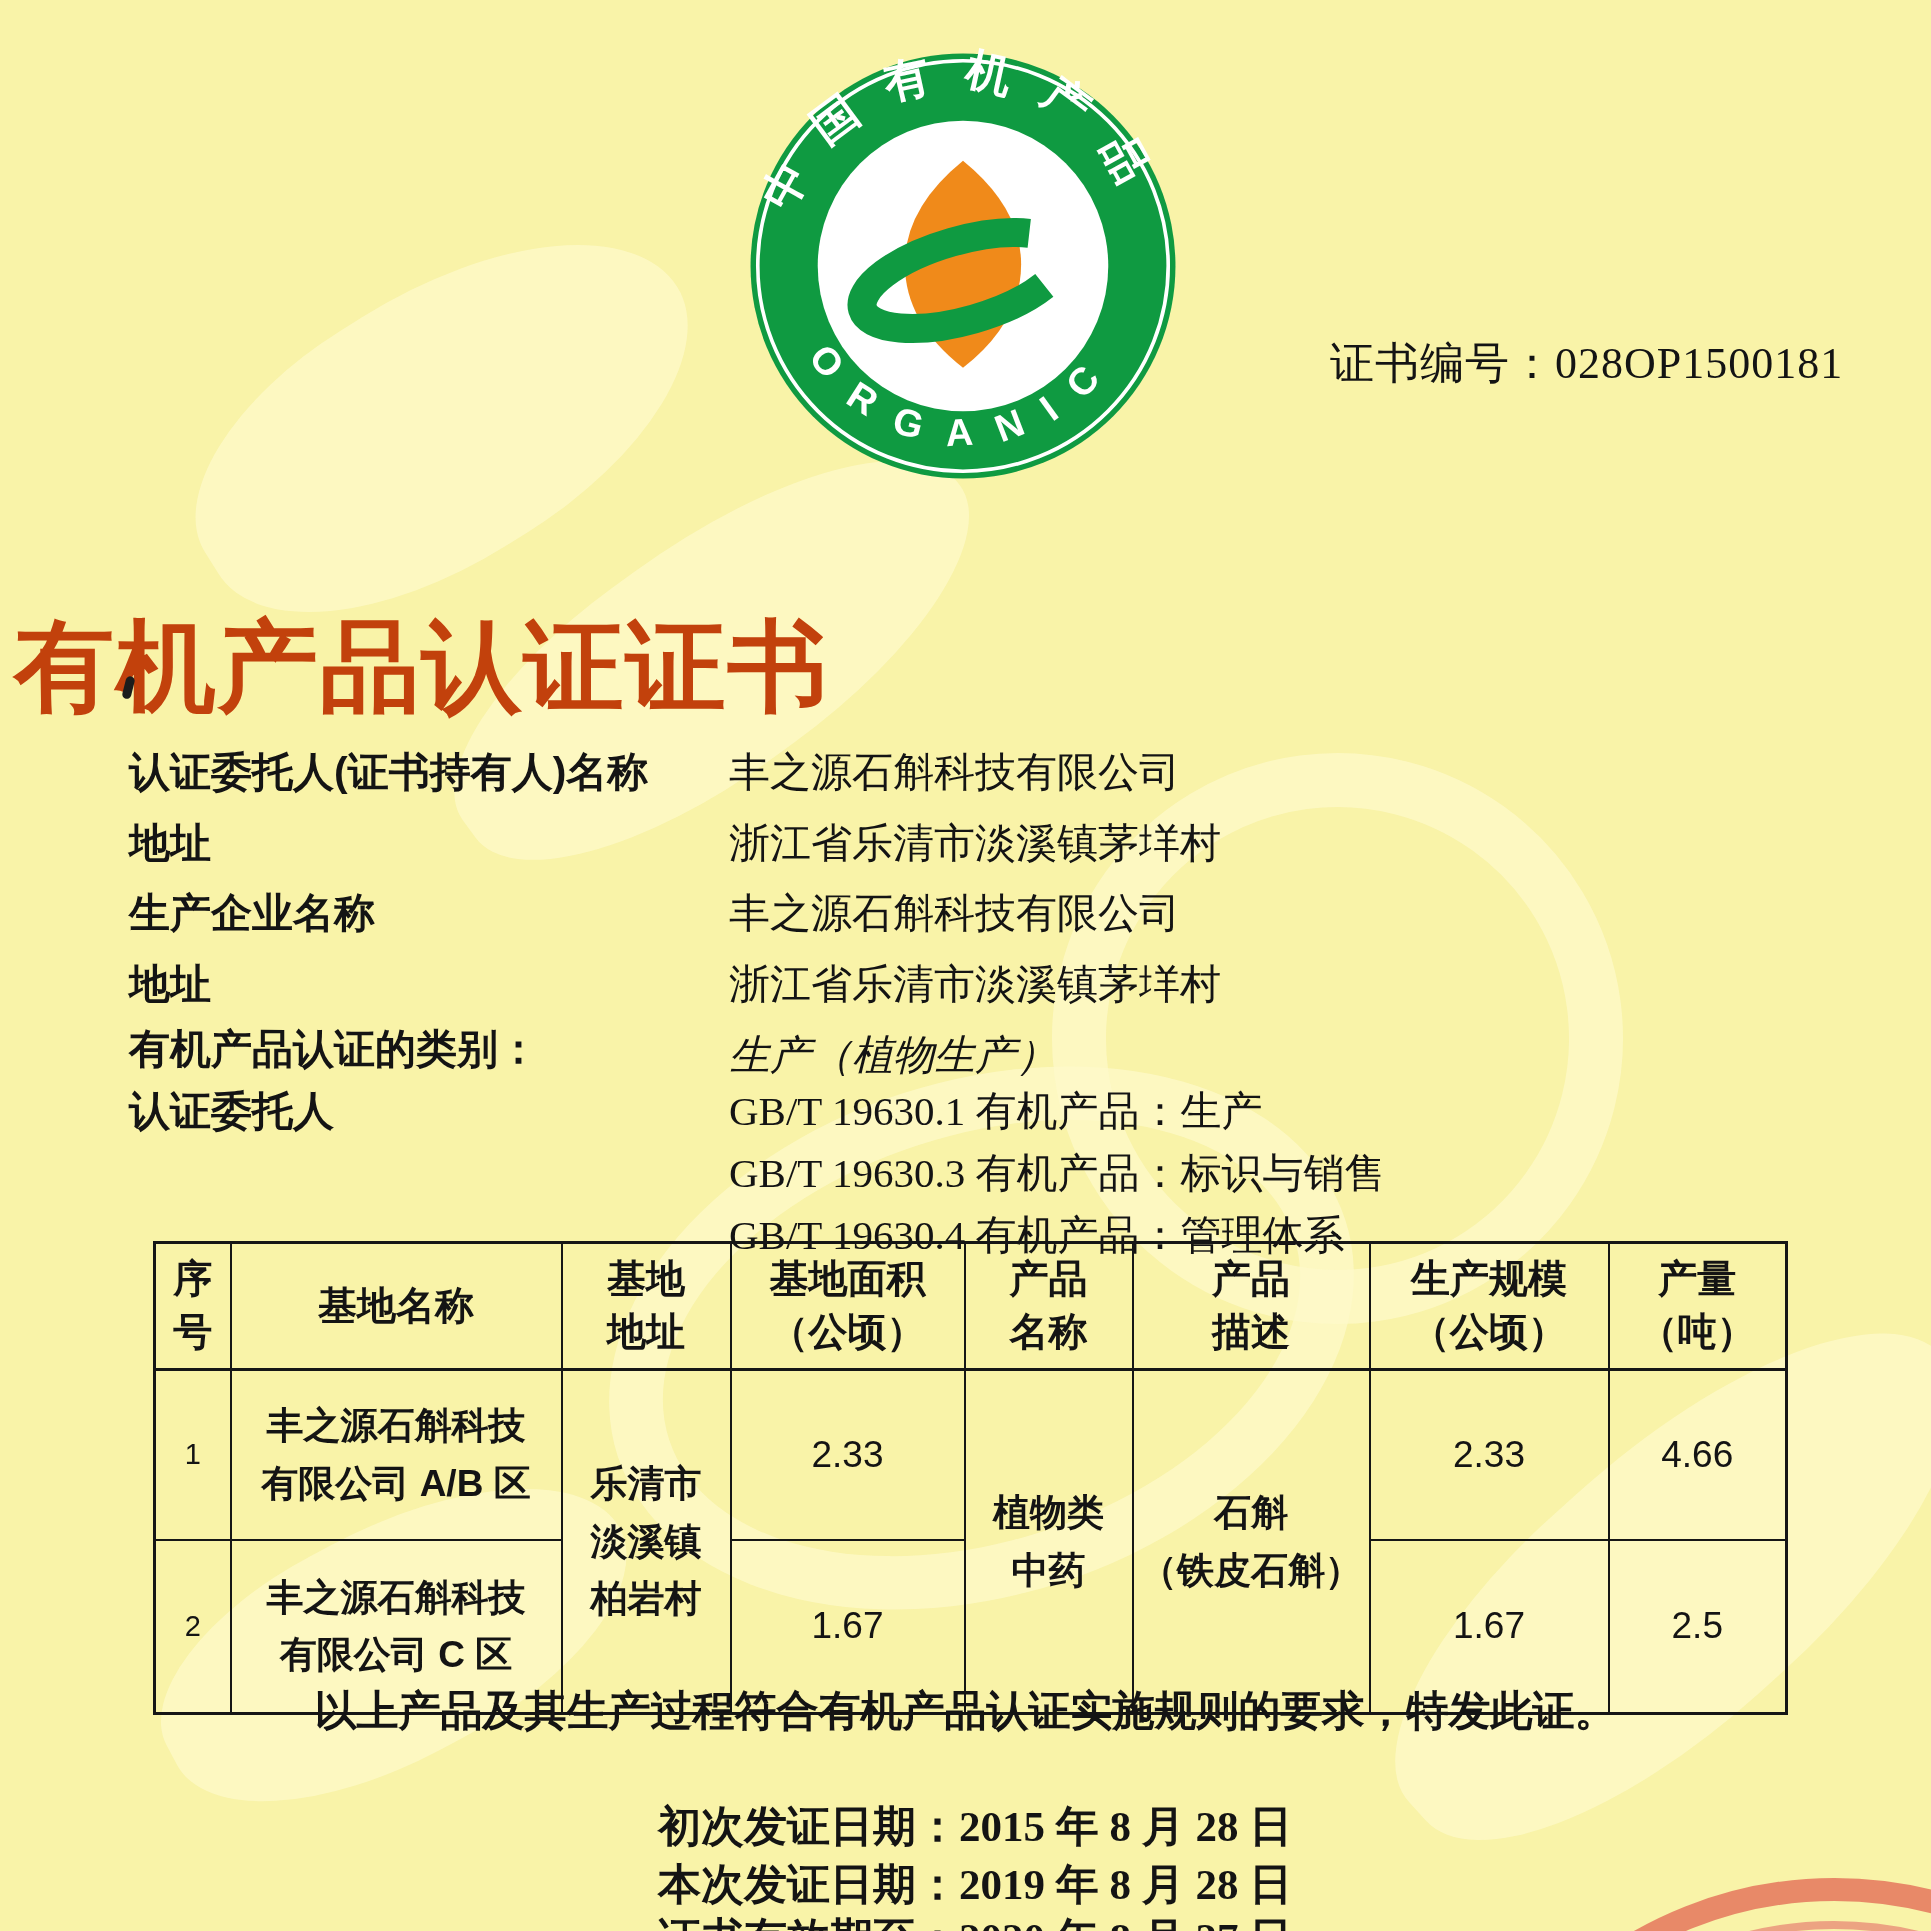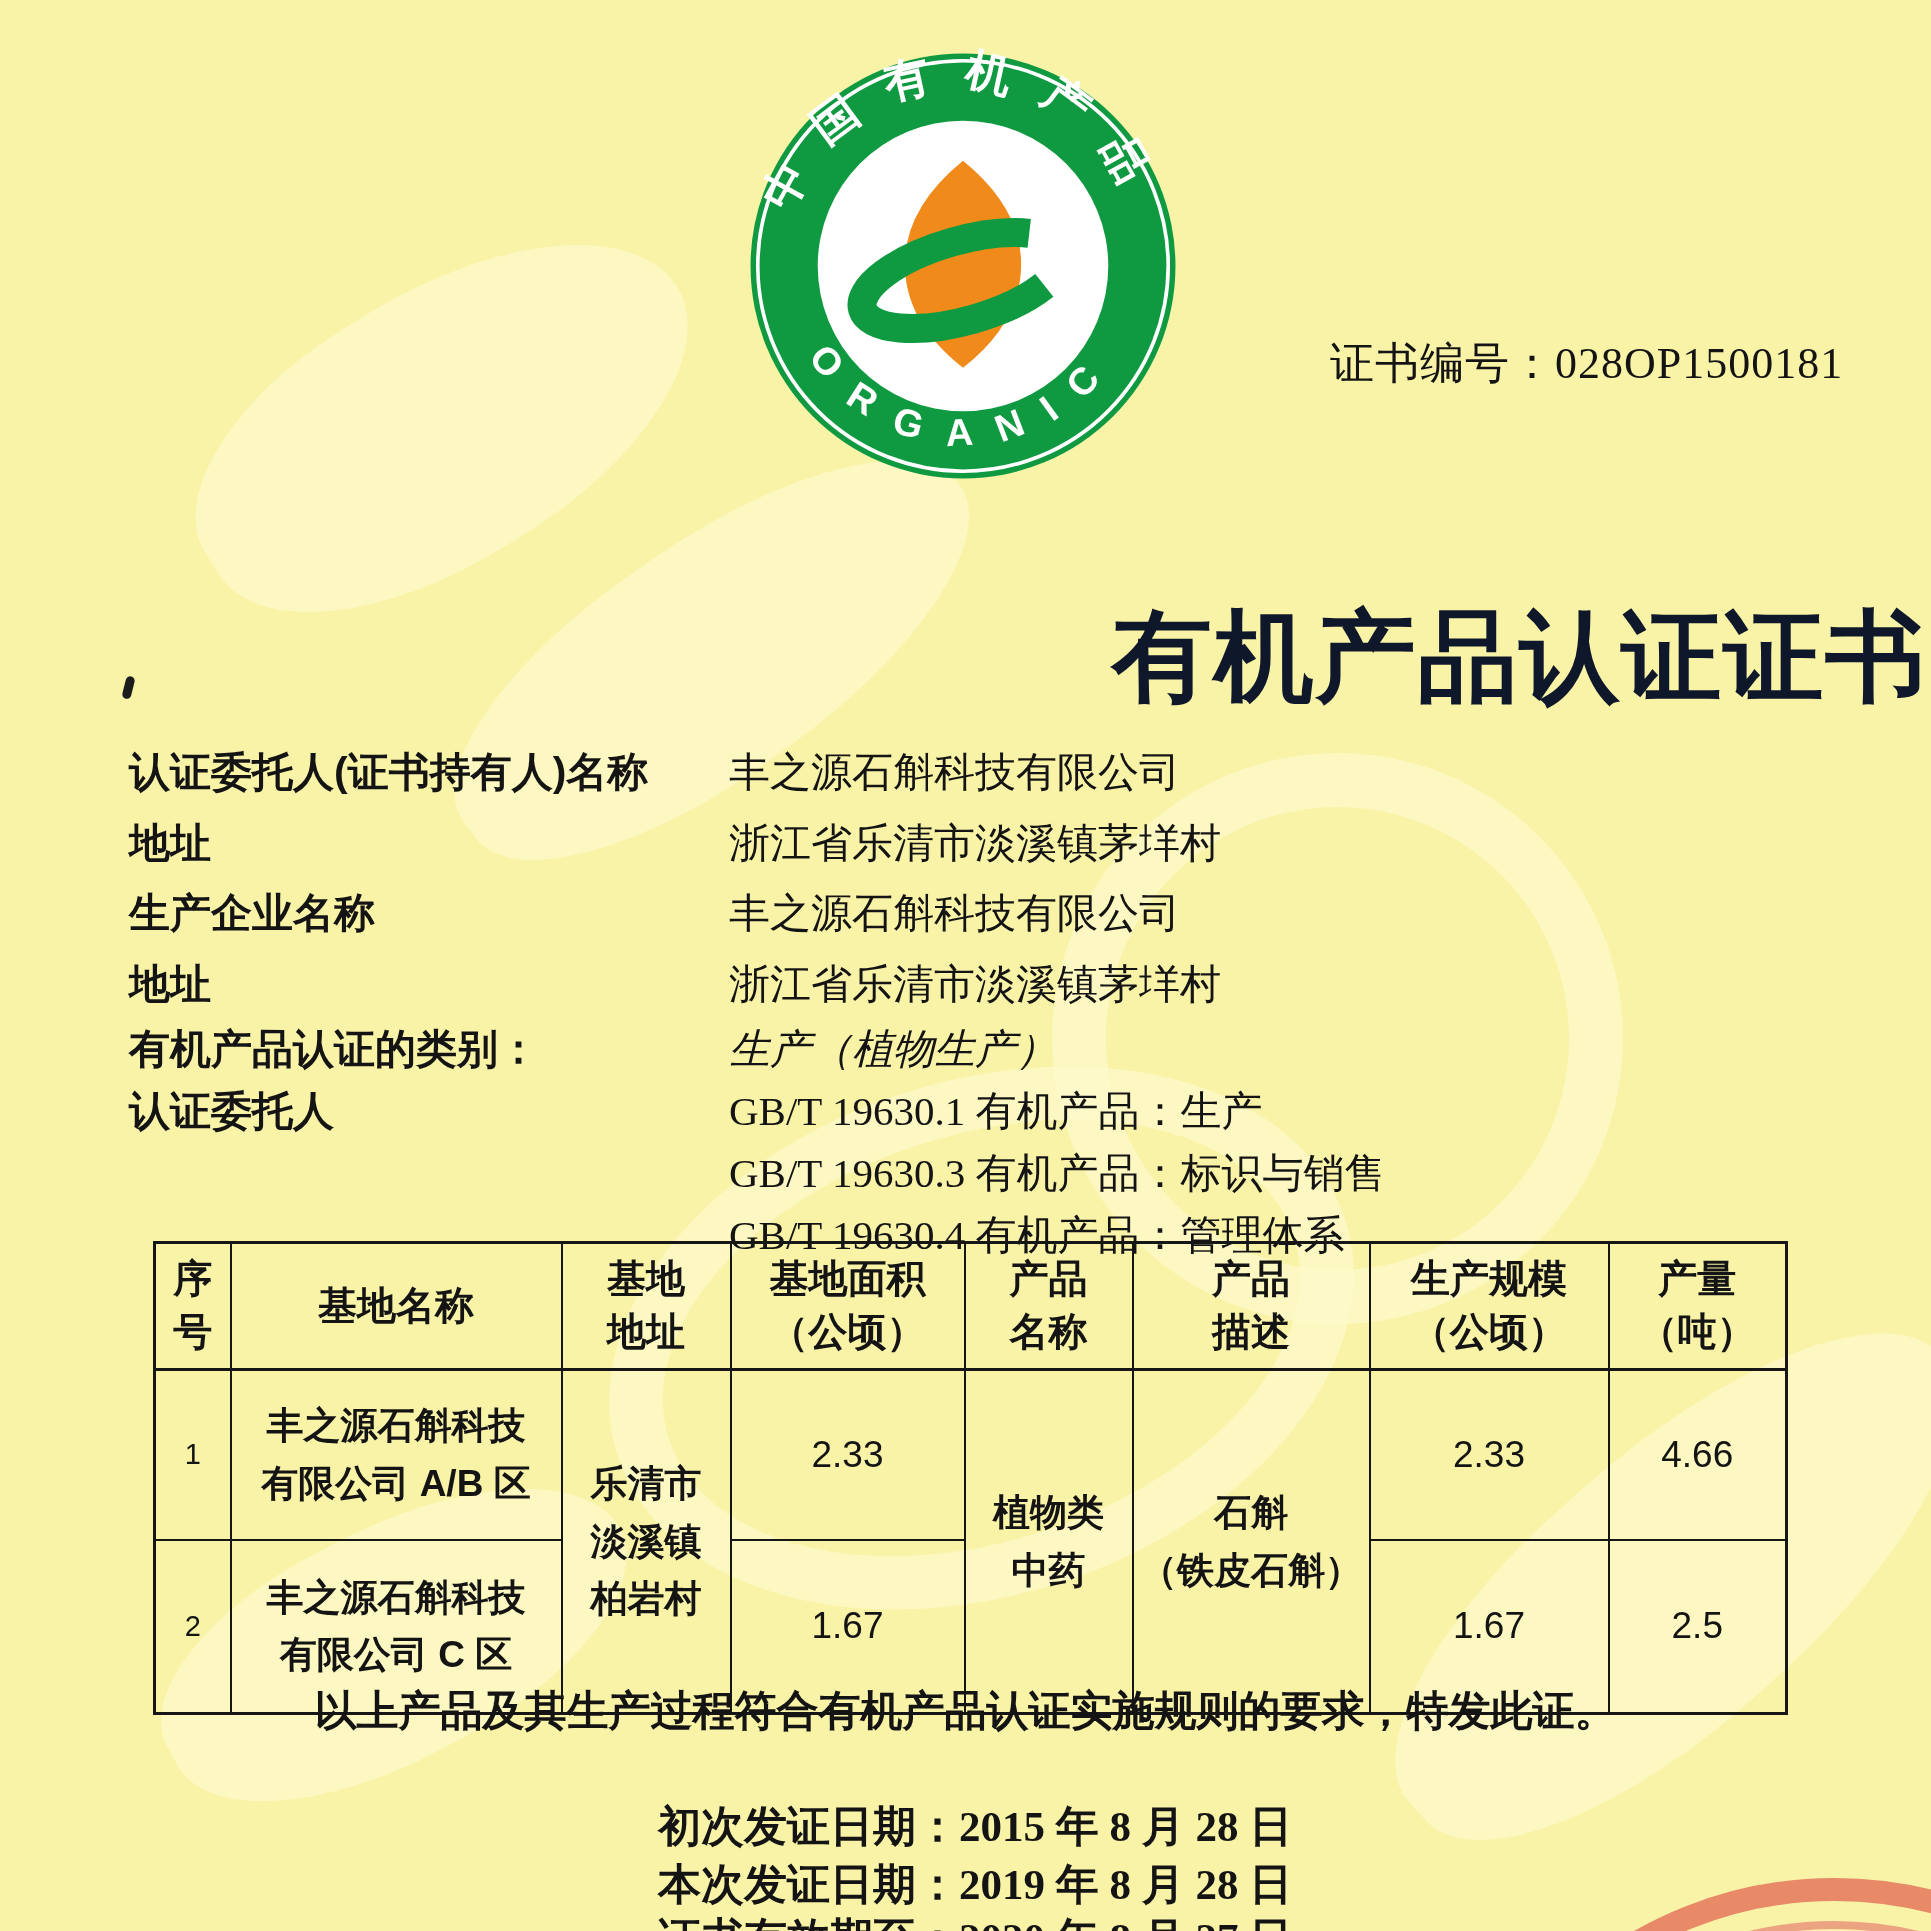--- a/index.html
+++ b/index.html
@@ -14,34 +14,34 @@
   .wm.blob { border-radius:45% 55% 50% 50%; }
 
   .logo { position:absolute; left:736px; top:39px; width:454px; height:454px; }
 
   .cert-no {
     position:absolute; left:1330px; top:334px;
     font:400 44px "Liberation Serif",serif; letter-spacing:1px; white-space:nowrap;
   }
 
   .title {
-    position:absolute; left:0; right:0; top:587px; margin:4px;
-    text-align:right; font:900 100px "Liberation Sans",sans-serif;
-    letter-spacing:1.9px; color:#0f172a;
+    position:absolute; left:0; right:0; top:587px; margin:14px;
+    text-align:left; font:900 100px "Liberation Sans",sans-serif;
+    letter-spacing:1.9px; color:#c2410c;
   }
 
   .ink-mark {
     position:absolute; left:124px; top:676px; width:8.7px; height:23px;
     background:#1c1c1c; border-radius:4.8px; transform:rotate(14deg);
   }
 
   .field-row { position:absolute; left:0; width:1681px; height:54px; }
   .f-label { position:absolute; left:129px; font:700 41px "Liberation Sans",sans-serif; white-space:nowrap; }
   .f-value { position:absolute; left:729px; font:400 41px "Liberation Serif",serif; white-space:nowrap; }
-  .f-value.italic { font-style:italic; }
+  .f-value.italic { font-style:italic;margin-top:6px; }
 
   table.prod {
     position:absolute; left:153px; top:1241px; width:1632px;
     border-collapse:collapse; table-layout:fixed;
     border:3.9px solid #161616;
   }
   table.prod th, table.prod td {
     border:2.9px solid #161616; text-align:center; vertical-align:middle;
     white-space:pre-line; padding:0;
   }

